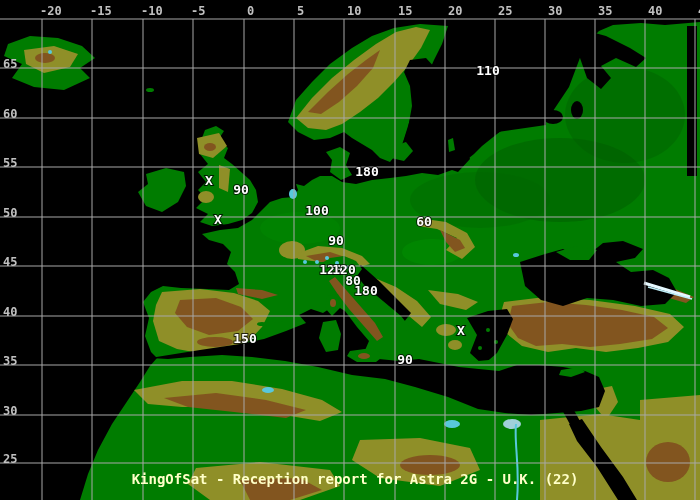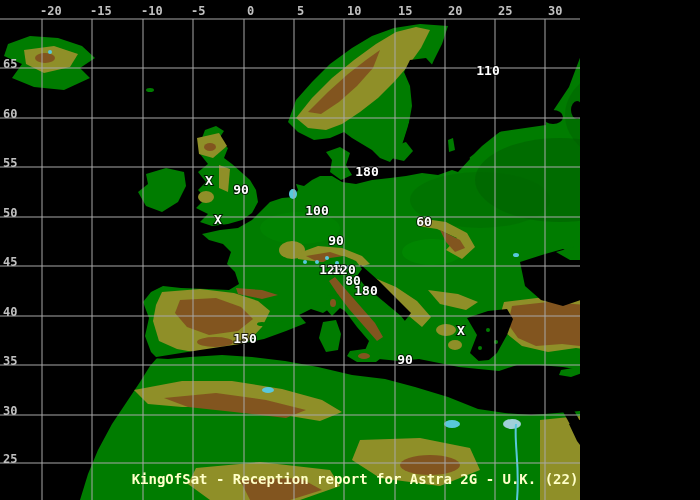--- a/index.html
+++ b/index.html
@@ -1,16 +1,16 @@
 <!DOCTYPE html>
 <html><head>
 <meta charset="utf-8">
 <style>
   html,body{margin:0;padding:0;background:#000;}
-  #stage{position:relative;width:580px;height:500px;overflow:hidden;background:#4d7c0f;
+  #stage{position:relative;width:700px;height:500px;overflow:hidden;background:#4d7c0f;
          font-family:"DejaVu Sans Mono","Liberation Mono",monospace;}
   svg{display:block}
   .land{fill:#007c00;stroke:none}
   .olive{fill:#8f8f28}
   .brown{fill:#82551f}
   .sea{fill:#000000}
   .cyan{fill:#58c8dc}
   .ax{fill:#c0c0c0;font:bold 12px "DejaVu Sans Mono",monospace}
   .pt{fill:#ffffff;font:bold 13px "DejaVu Sans Mono",monospace;
       paint-order:stroke;stroke:#000;stroke-width:2px;stroke-opacity:.75}

